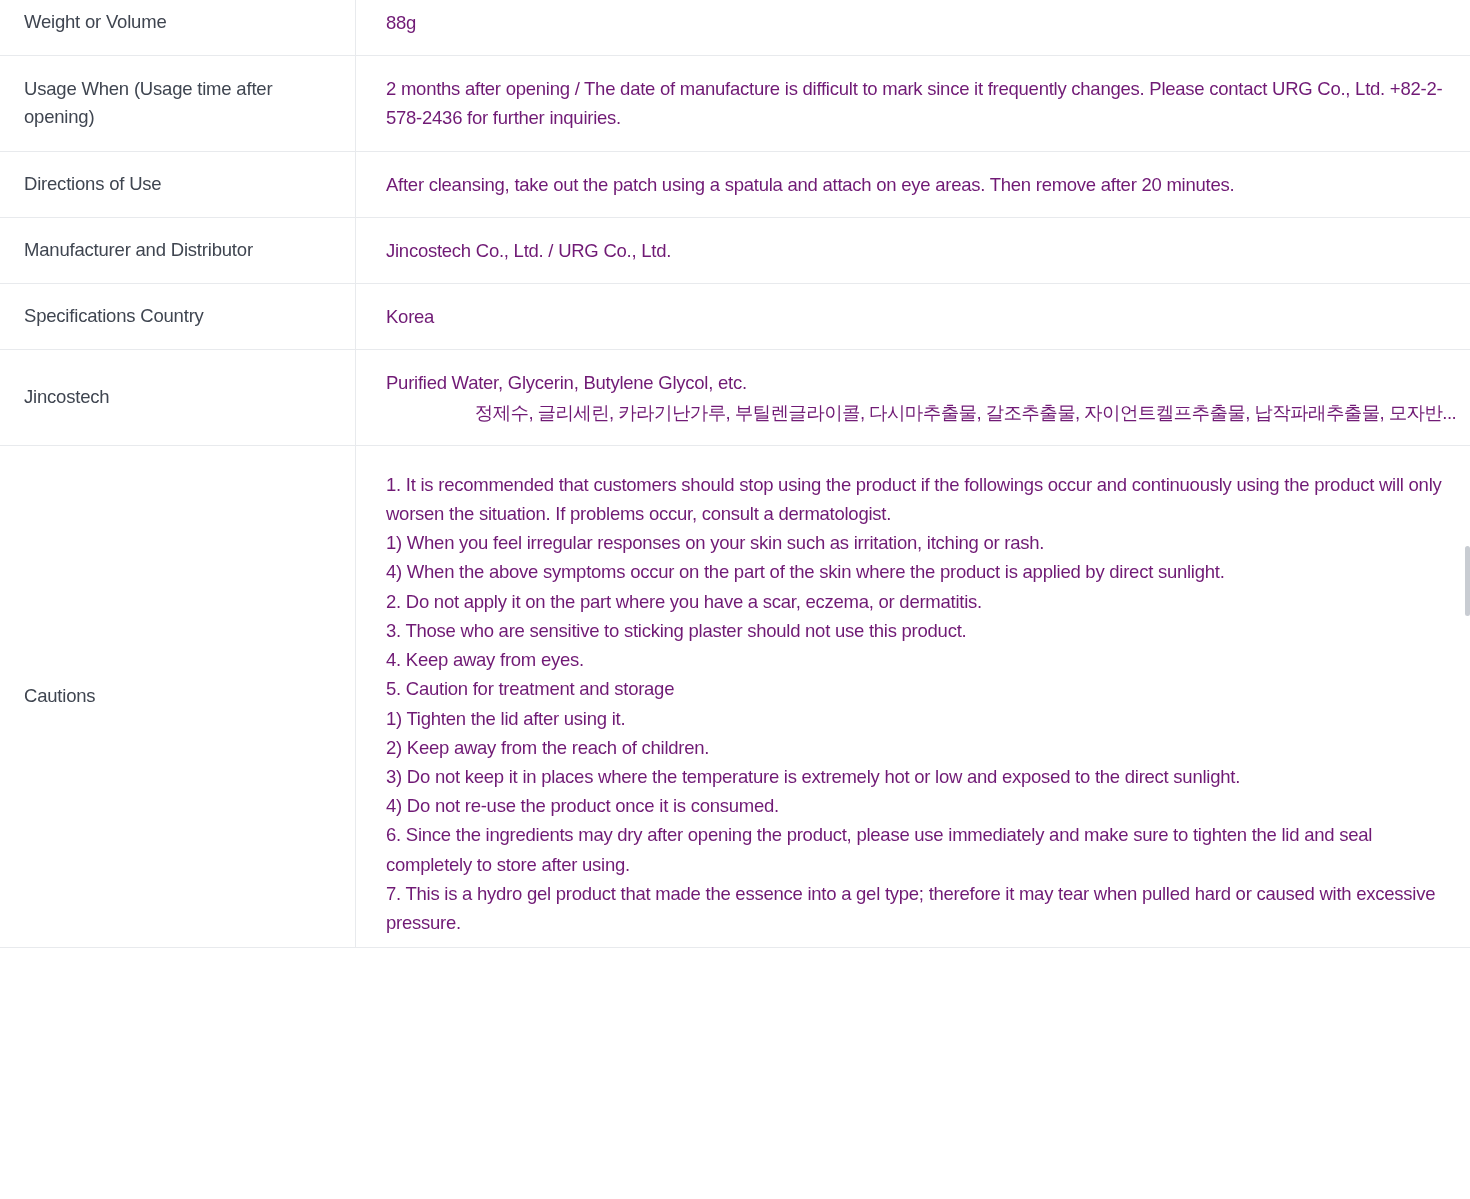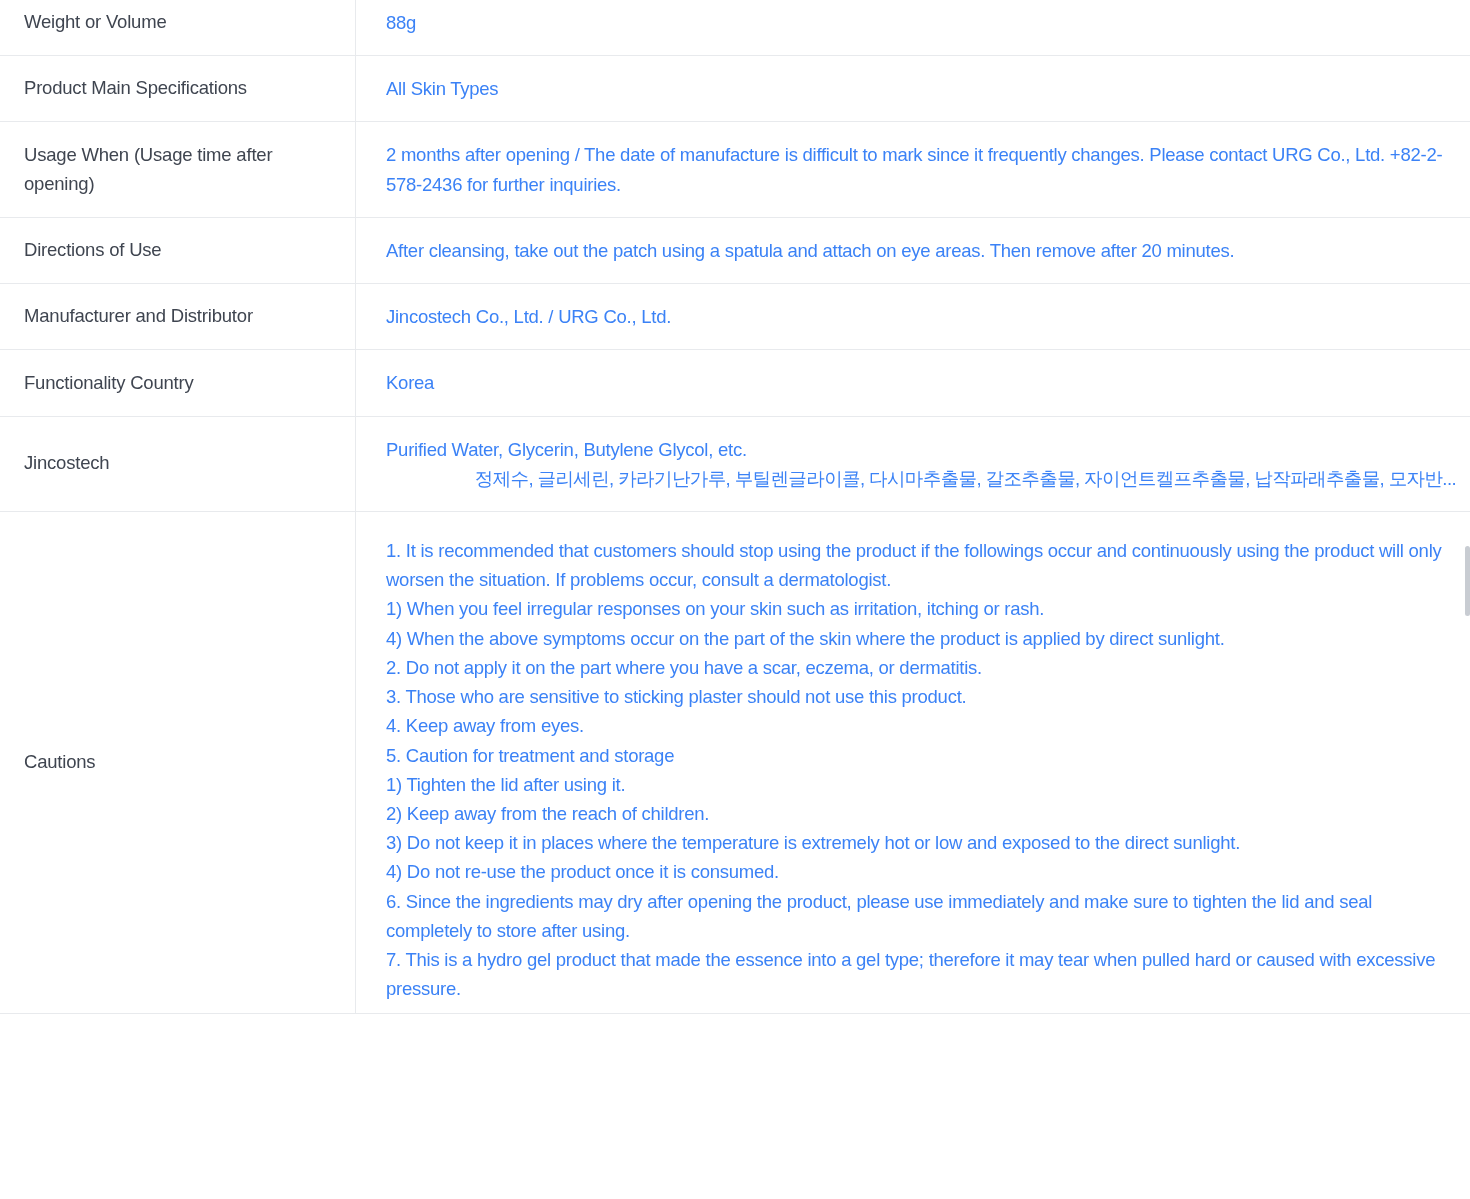--- a/index.html
+++ b/index.html
@@ -37,21 +37,21 @@
     text-align: left;
     border-right: 1px solid #e8eaed;
     background: #ffffff;
     letter-spacing: -0.2px;
   }
   .td-cell {
     padding: 18px 14px 18px 30px;
     vertical-align: middle;
     font-size: 18.5px;
     font-weight: 400;
-    color: #3b82f6;
+    color: #701a75;
     line-height: 1.58;
     text-align: left;
     letter-spacing: -0.25px;
   }
   .td-cell .line {
     display: block;
     white-space: pre-wrap;
   }
   .row-weight .th-cell,
   .row-weight .td-cell { padding-top: 8px; }
@@ -80,45 +80,39 @@
 <div class="wrap">
   <table class="spec-table">
     <tbody>
       <tr class="row-weight">
         <td class="th-cell">Weight or Volume</td>
         <td class="td-cell">
           <span class="line">88g</span>
         </td>
       </tr>
       <tr>
-        <td class="th-cell">Product Main Specifications</td>
-        <td class="td-cell">
-          <span class="line">All Skin Types</span>
-        </td>
-      </tr>
-      <tr>
         <td class="th-cell">Usage When (Usage time after opening)</td>
         <td class="td-cell">
           <span class="line">2 months after opening / The date of manufacture is difficult to mark since it frequently changes. Please contact URG Co., Ltd. +82-2-578-2436 for further inquiries.</span>
         </td>
       </tr>
       <tr>
         <td class="th-cell">Directions of Use</td>
         <td class="td-cell">
           <span class="line">After cleansing, take out the patch using a spatula and attach on eye areas. Then remove after 20 minutes.</span>
         </td>
       </tr>
       <tr>
         <td class="th-cell">Manufacturer and Distributor</td>
         <td class="td-cell">
           <span class="line">Jincostech Co., Ltd. / URG Co., Ltd.</span>
         </td>
       </tr>
       <tr>
-        <td class="th-cell">Functionality Country</td>
+        <td class="th-cell">Specifications Country</td>
         <td class="td-cell">
           <span class="line">Korea</span>
         </td>
       </tr>
       <tr>
         <td class="th-cell">Jincostech</td>
         <td class="td-cell">
           <span class="line">Purified Water, Glycerin, Butylene Glycol, etc.</span>
           <span class="line ko">정제수, 글리세린, 카라기난가루, 부틸렌글라이콜, 다시마추출물, 갈조추출물, 자이언트켈프추출물, 납작파래추출물, 모자반...</span>
         </td>

